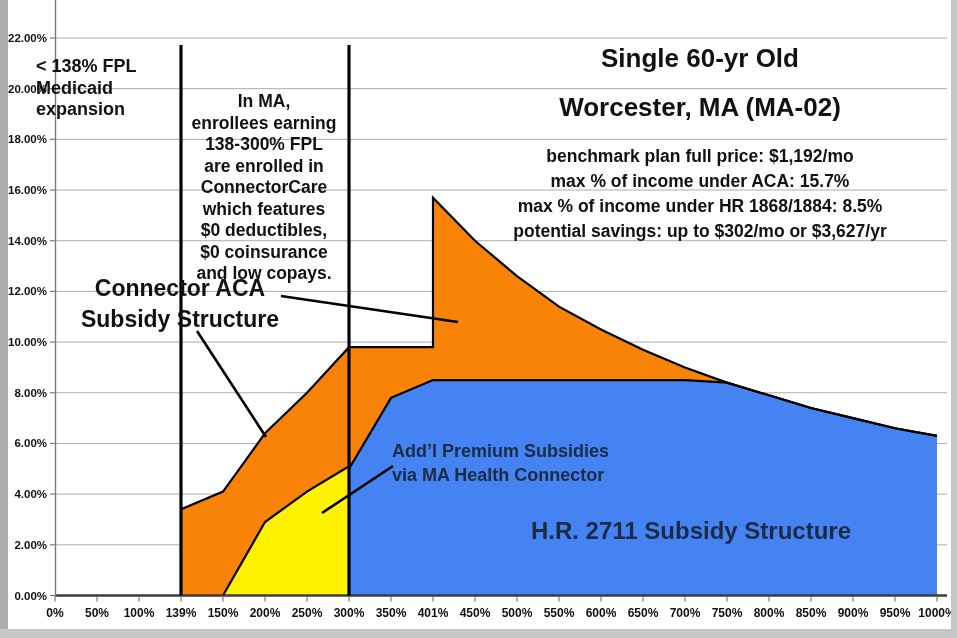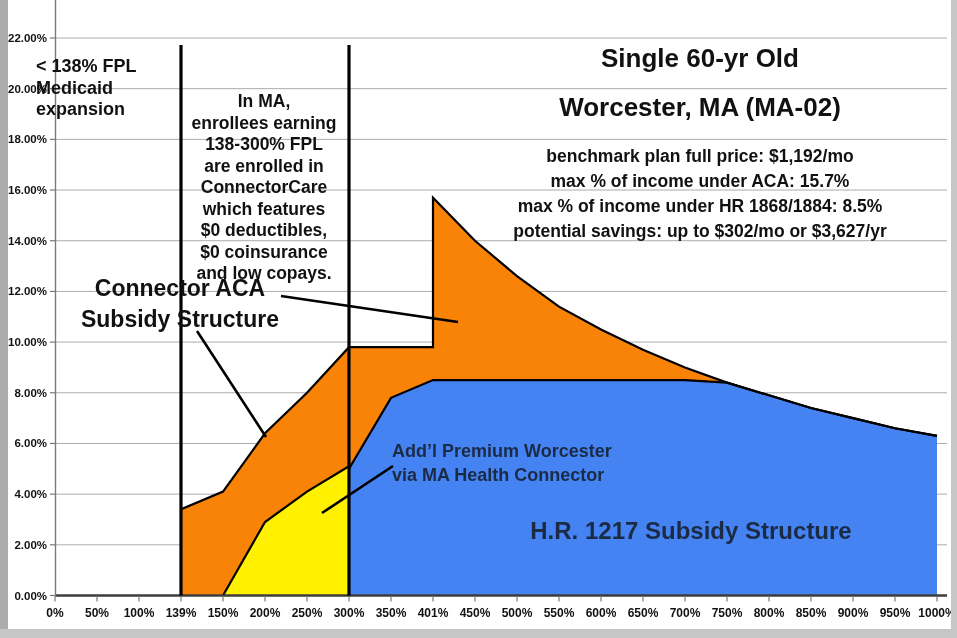--- a/index.html
+++ b/index.html
@@ -144,21 +144,21 @@
     <div id="title-line2">Worcester, MA (MA-02)</div>
     <div id="title-details">benchmark plan full price: $1,192/mo
 max % of income under ACA: 15.7%
 max % of income under HR 1868/1884: 8.5%
 potential savings: up to $302/mo or $3,627/yr</div>
   </div>
 
   <div class="txt" id="aca-structure-label">Connector ACA
 Subsidy Structure</div>
 
-  <div class="txt" id="addl-subsidies-label">Add’l Premium Worcester
+  <div class="txt" id="addl-subsidies-label">Add’l Premium Subsidies
 via MA Health Connector</div>
 
-  <div class="txt" id="hr1868-structure-label">H.R. 1217 Subsidy Structure</div>
+  <div class="txt" id="hr1868-structure-label">H.R. 2711 Subsidy Structure</div>
 
   <div class="edge" id="edge-left"></div>
   <div class="edge" id="edge-bottom"></div>
   <div class="edge" id="edge-right"></div>
 </div>
 
 </body></html>

